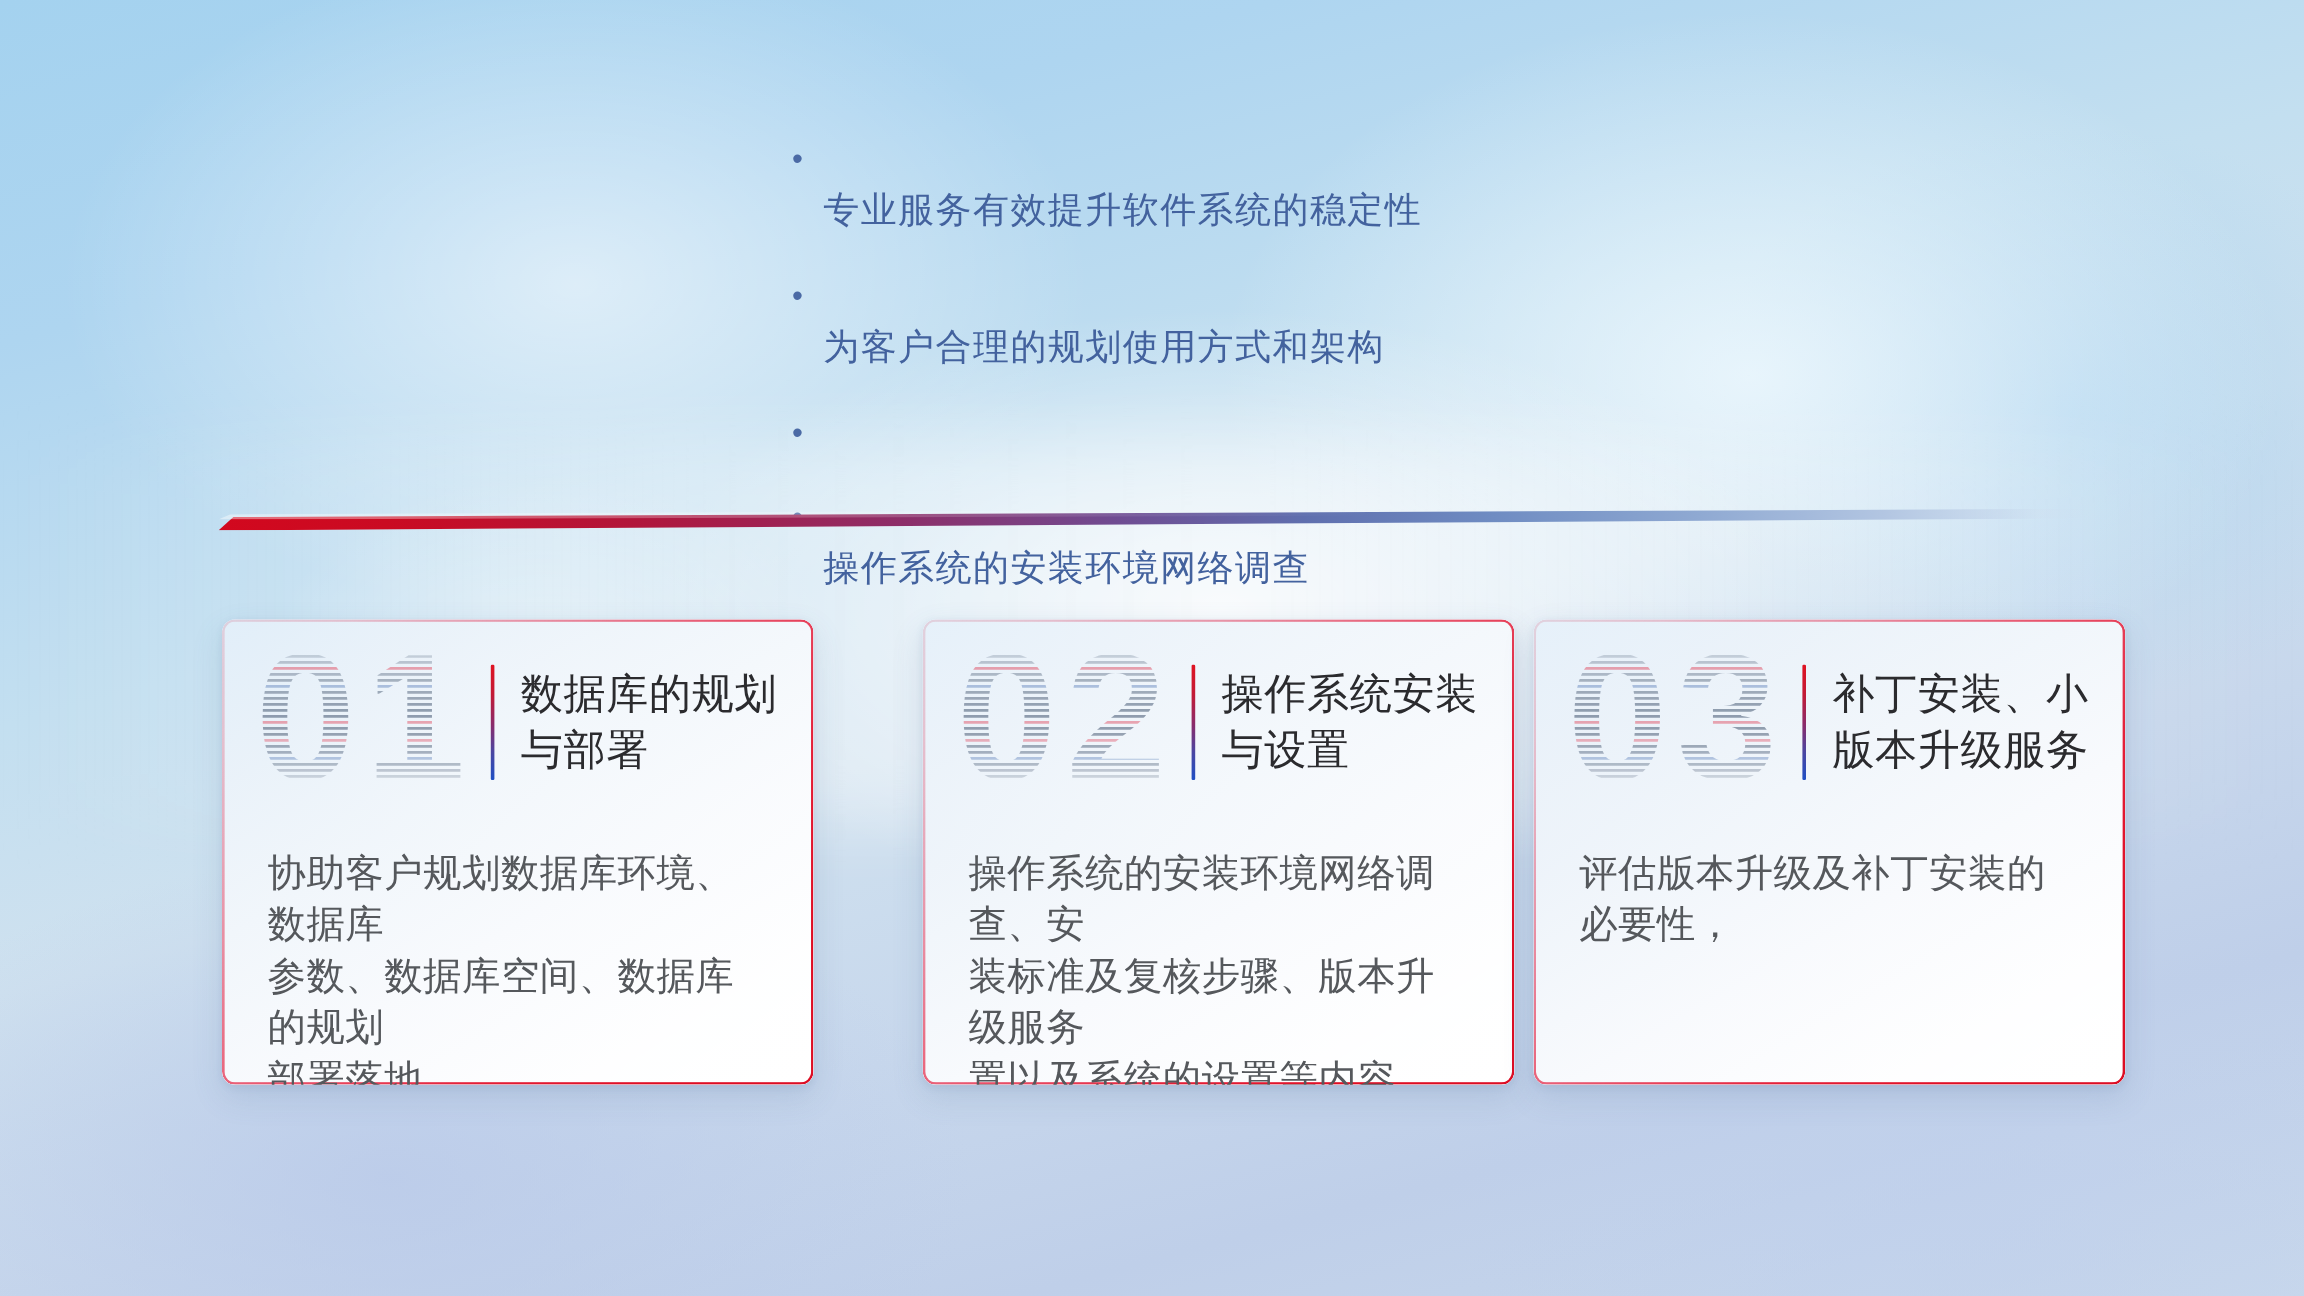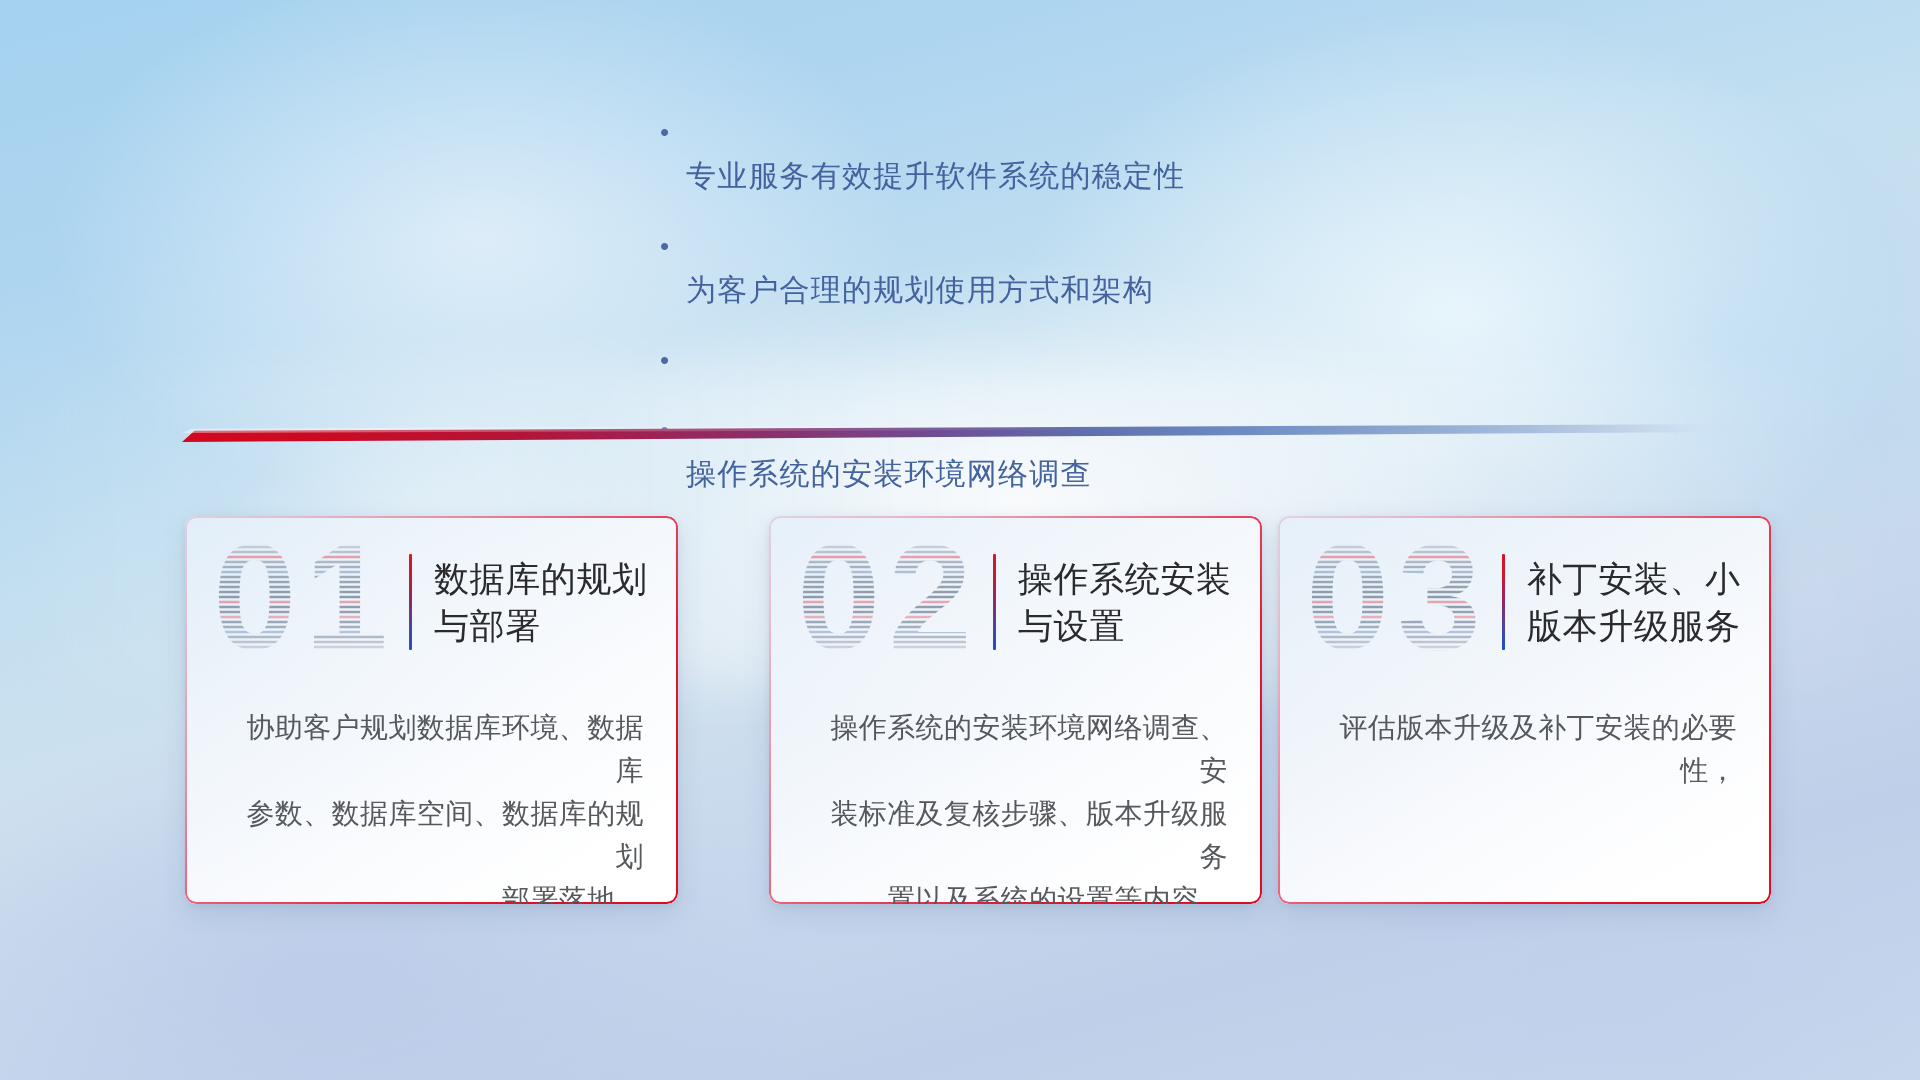--- a/index.html
+++ b/index.html
@@ -156,24 +156,23 @@
     font-size:35px;
     line-height:47px;
     letter-spacing:.6px;
     font-weight:500;
     flex:1 1 auto;
     padding-right:16px;
   }
   .card-body{
     position:absolute;left:38px;right:34px;top:190px;
     color:#55585c;
-    font-size:28px;
+    font-size:32px;
     line-height:43px;
     letter-spacing:.4px;
-    text-align:right;
   }
 </style>
 </head>
 <body>
 
 <div id="stage">
 
   <div class="bg-base"></div>
   <div class="bg-glow-a"></div>
   <div class="bg-glow-d"></div>

